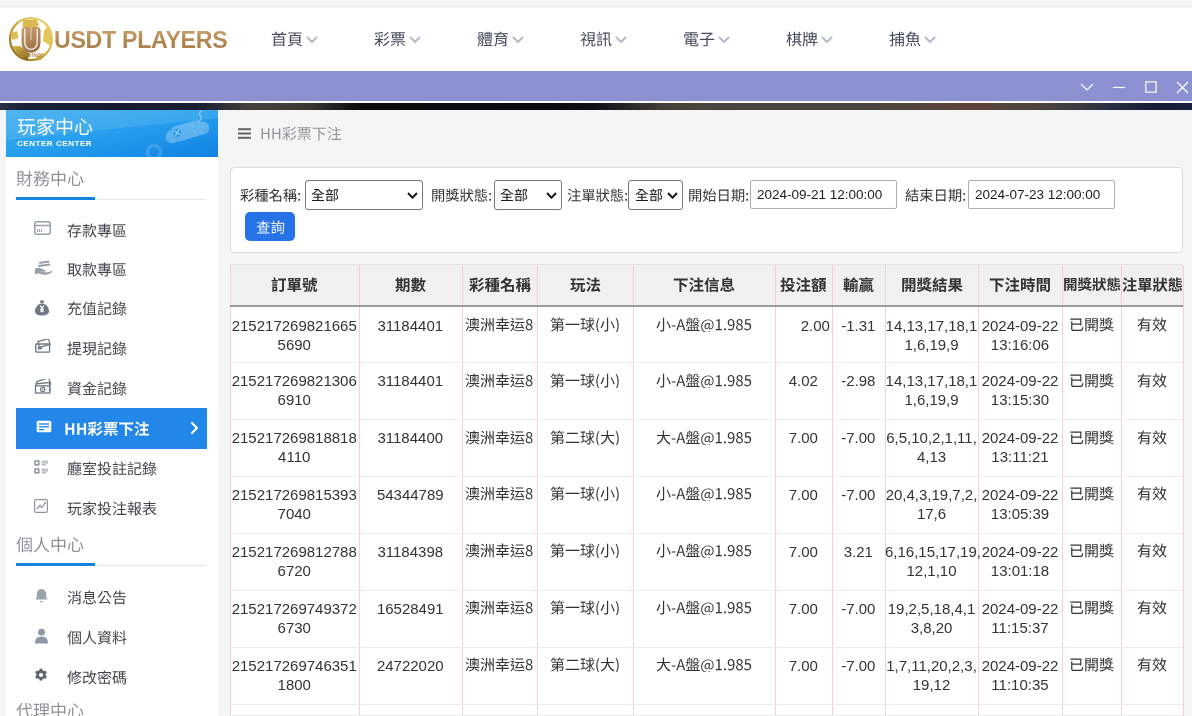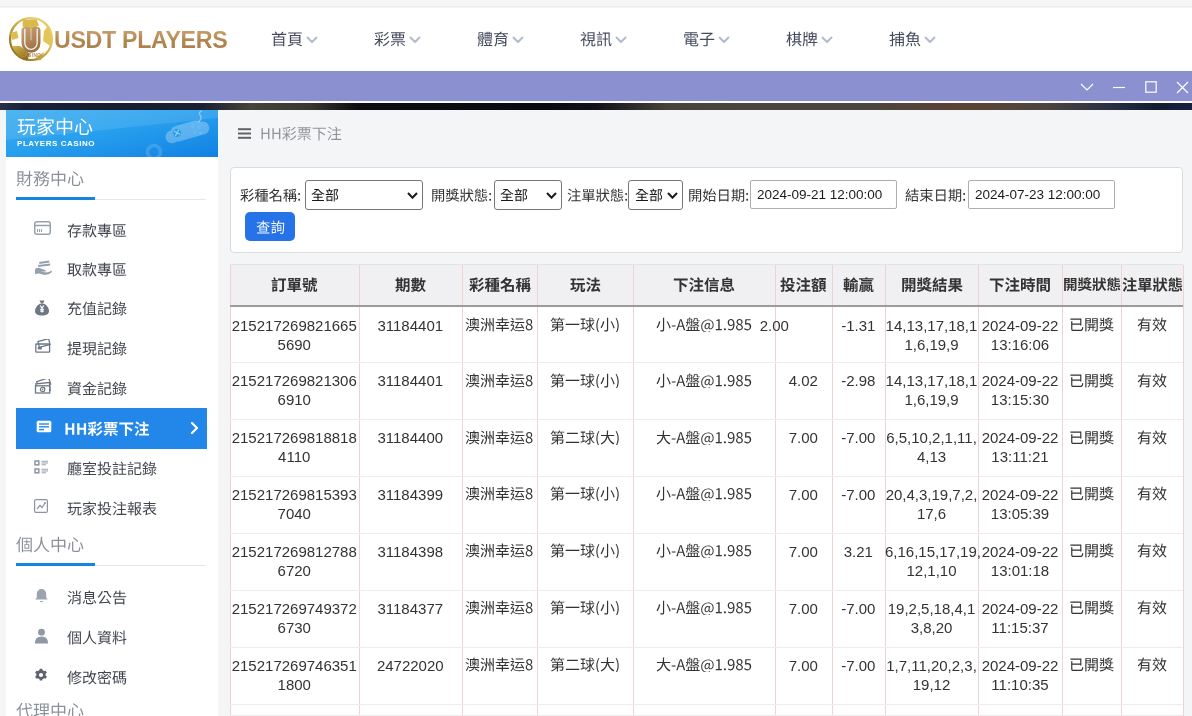--- a/index.html
+++ b/index.html
@@ -291,21 +291,21 @@
 </svg>
   </div>
 <div style="position:absolute;left:17px;top:117.0px;">
     <svg width="76.0" height="19" viewBox="0 0 1000 250" fill="#ffffff">
       <use href="#r73a9" x="0"></use>
       <use href="#r5bb6" x="250"></use>
       <use href="#r4e2d" x="500"></use>
       <use href="#r5fc3" x="750"></use>
     </svg>
   </div>
-<div style="position:absolute;left:17px;top:139px;font:bold 8px/10px 'Liberation Sans',sans-serif;color:#fff;letter-spacing:0.55px">PLAYERS CASINO</div>
+<div style="position:absolute;left:17px;top:139px;font:bold 8px/10px 'Liberation Sans',sans-serif;color:#fff;letter-spacing:0.55px">CENTER CENTER</div>
 <div style="position:absolute;left:16px;top:169.5px;">
     <svg width="68.0" height="17" viewBox="0 0 1000 250" fill="#8b909a">
       <use href="#r8ca1" x="0"></use>
       <use href="#r52d9" x="250"></use>
       <use href="#r4e2d" x="500"></use>
       <use href="#r5fc3" x="750"></use>
     </svg>
   </div>
 <div style="position:absolute;left:16px;top:199px;width:190px;height:1px;background:#e4e6ea"></div>
 <div style="position:absolute;left:16px;top:197px;width:79px;height:3px;background:#1586e0"></div>
@@ -764,21 +764,21 @@
       <use href="#r41" x="337"></use>
       <use href="#r76e4" x="489"></use>
       <use href="#r40" x="739"></use>
       <use href="#r31" x="975"></use>
       <use href="#r2e" x="1114"></use>
       <use href="#r39" x="1184"></use>
       <use href="#r38" x="1322"></use>
       <use href="#r35" x="1461"></use>
     </svg>
   </div>
-<div class="tc" style="left:746px;top:315.5px;width:56.5px">2.00</div>
+<div class="tc" style="left:787px;top:315.5px;width:56.5px">2.00</div>
 <div class="tc" style="left:831.5px;top:315.5px;width:53.5px">-1.31</div>
 <div class="tc" style="left:885px;top:315.5px;width:93px">14,13,17,18,1<br>1,6,19,9</div>
 <div class="tc" style="left:978px;top:315.5px;width:84px">2024-09-22<br>13:16:06</div>
 <div style="position:absolute;left:1069.0px;top:316.8px;">
     <svg width="45.0" height="15" viewBox="0 0 750 250" fill="#333">
       <use href="#r5df2" x="0"></use>
       <use href="#r958b" x="250"></use>
       <use href="#r734e" x="500"></use>
     </svg>
   </div>
@@ -886,21 +886,21 @@
       <use href="#r734e" x="500"></use>
     </svg>
   </div>
 <div style="position:absolute;left:1137.0px;top:429.5px;">
     <svg width="30.0" height="15" viewBox="0 0 500 250" fill="#333">
       <use href="#r6709" x="0"></use>
       <use href="#r6548" x="250"></use>
     </svg>
   </div>
 <div class="tc" style="left:230px;top:485.1px;width:128.5px">215217269815393<br>7040</div>
-<div class="tc" style="left:358.5px;top:485.1px;width:103.5px">31184399</div>
+<div class="tc" style="left:358.5px;top:485.1px;width:103.5px">54344789</div>
 <div style="position:absolute;left:465.3px;top:486.4px;">
     <svg width="68.3" height="15" viewBox="0 0 1139 250" fill="#333">
       <use href="#r6fb3" x="0"></use>
       <use href="#r6d32" x="250"></use>
       <use href="#r5e78" x="500"></use>
       <use href="#r8fd0" x="750"></use>
       <use href="#r38" x="1000"></use>
     </svg>
   </div>
 <div style="position:absolute;left:549.9px;top:486.4px;">
@@ -990,21 +990,21 @@
       <use href="#r734e" x="500"></use>
     </svg>
   </div>
 <div style="position:absolute;left:1137.0px;top:543.3px;">
     <svg width="30.0" height="15" viewBox="0 0 500 250" fill="#333">
       <use href="#r6709" x="0"></use>
       <use href="#r6548" x="250"></use>
     </svg>
   </div>
 <div class="tc" style="left:230px;top:598.9px;width:128.5px">215217269749372<br>6730</div>
-<div class="tc" style="left:358.5px;top:598.9px;width:103.5px">31184377</div>
+<div class="tc" style="left:358.5px;top:598.9px;width:103.5px">16528491</div>
 <div style="position:absolute;left:465.3px;top:600.2px;">
     <svg width="68.3" height="15" viewBox="0 0 1139 250" fill="#333">
       <use href="#r6fb3" x="0"></use>
       <use href="#r6d32" x="250"></use>
       <use href="#r5e78" x="500"></use>
       <use href="#r8fd0" x="750"></use>
       <use href="#r38" x="1000"></use>
     </svg>
   </div>
 <div style="position:absolute;left:549.9px;top:600.2px;">

